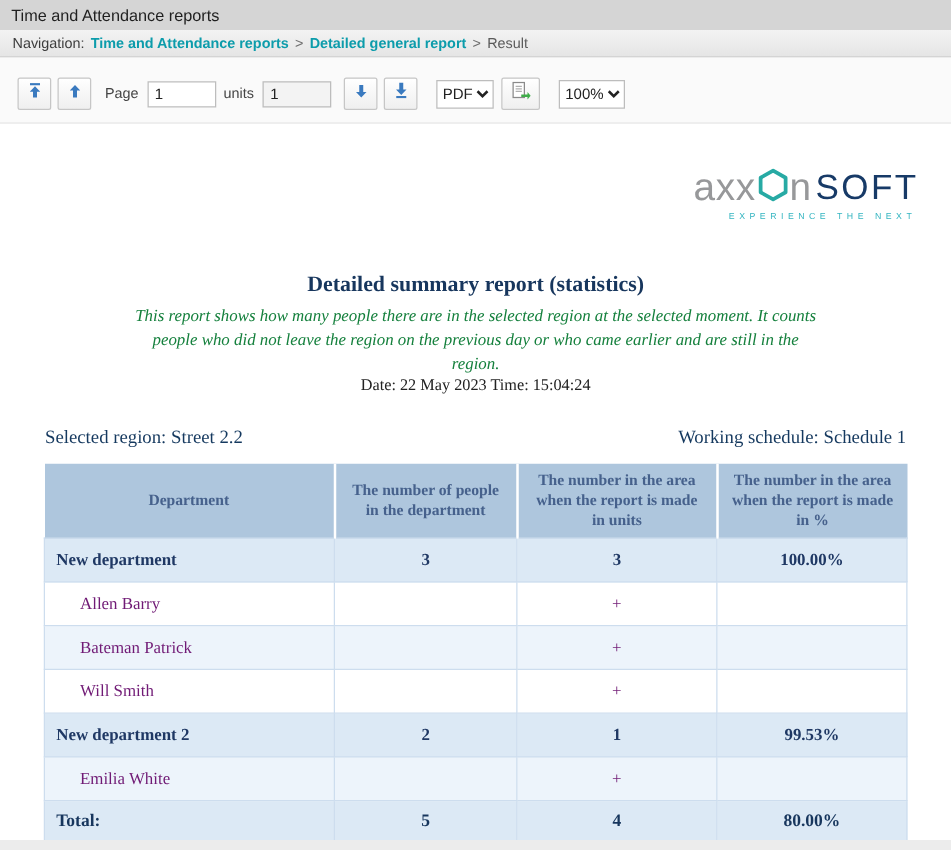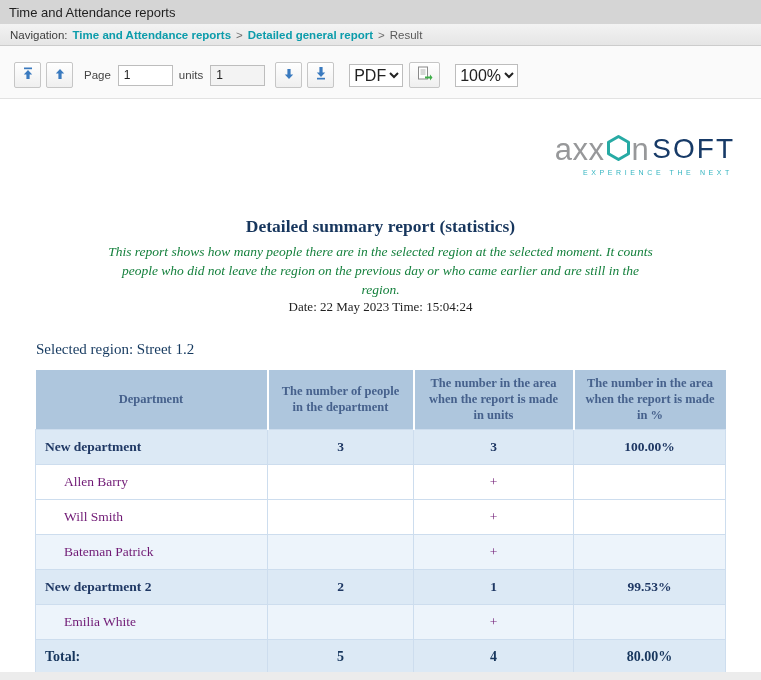--- a/index.html
+++ b/index.html
@@ -61,21 +61,21 @@
     padding: 0 5px;
     color: #222;
     background: #ffffff;
   }
   .tb-input.ro { background: #f3f3f3; }
   .tb-sep { width: 10px; }
   .tb-select {
     height: 23px;
     border: 1px solid #bdbdbd;
     background: #ffffff;
-    font-size: 16px;
+    font-size: 12px;
     font-family: "Liberation Sans", sans-serif;
     color: #222;
     margin-right: 6px;
   }
 
   
   .report {
     background: #ffffff;
     height: 573px;
     overflow: hidden;
@@ -253,21 +253,22 @@
       <span class="logo-navy">SOFT</span>
     </div>
     <div class="logo-tagline">EXPERIENCE THE NEXT</div>
   </div>
 
   <div class="report-title">Detailed summary report (statistics)</div>
   <div class="report-desc">This report shows how many people there are in the selected region at the selected moment. It counts people who did not leave the region on the previous day or who came earlier and are still in the region.</div>
   <div class="report-date">Date: 22 May 2023 Time: 15:04:24</div>
 
   <div class="region-row">
-    <span>Selected region: Street 1.2</span>
+    <span>Selected region: Street 2.2</span>
+    <span>Working schedule: Schedule 1</span>
   </div>
 
   <table class="report-table">
     <colgroup>
       <col style="width:232px">
         <col style="width:146px">
         <col style="width:160px">
         <col style="width:152px">
     </colgroup>
     <thead>
@@ -284,28 +285,28 @@
         <td>3</td>
         <td>3</td>
         <td>100.00%</td>
       </tr>
       <tr class="row-person">
         <td>Allen Barry</td>
         <td></td>
         <td>+</td>
         <td></td>
       </tr>
+      <tr class="row-person row-alt">
+        <td>Bateman Patrick</td>
+        <td></td>
+        <td>+</td>
+        <td></td>
+      </tr>
       <tr class="row-person">
         <td>Will Smith</td>
-        <td></td>
-        <td>+</td>
-        <td></td>
-      </tr>
-      <tr class="row-person row-alt">
-        <td>Bateman Patrick</td>
         <td></td>
         <td>+</td>
         <td></td>
       </tr>
       <tr class="row-dept">
         <td>New department 2</td>
         <td>2</td>
         <td>1</td>
         <td>99.53%</td>
       </tr>

